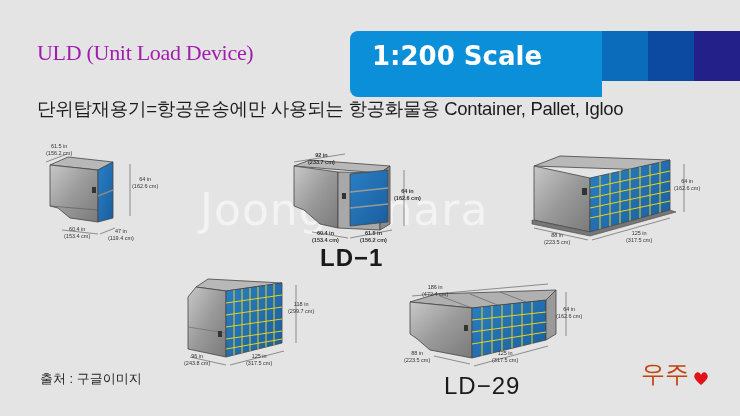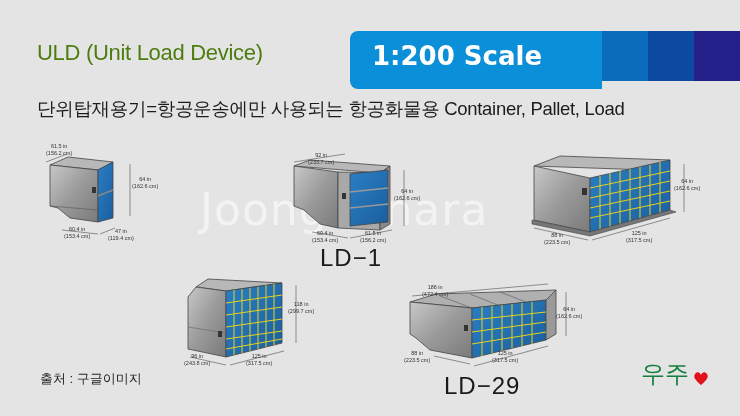--- a/index.html
+++ b/index.html
@@ -1,49 +1,49 @@
 <!DOCTYPE html>
 <html><head>
 <meta charset="utf-8">
 <style>
   * { box-sizing: border-box; margin: 0; padding: 0; }
   html, body { width: 740px; height: 416px; background: #e4e4e4; overflow: hidden; }
   body { position: relative; font-family: "Liberation Sans", "DejaVu Sans", sans-serif; color: #222; }
 
-  .title { position: absolute; left: 37px; top: 40px; font-size: 22px; letter-spacing: -0.3px; color: #4d7c0f; }
+  .title { position: absolute; left: 37px; top: 40px; font-size: 22px; letter-spacing: -0.3px; color: #a21caf; font-family: Liberation Serif, serif; }
   .scale-bar { position: absolute; left: 350px; top: 31px; width: 390px; height: 50px; display: flex; }
-  .scale-main { width: 252px; height: 58px; background: #0a8fd8; border-radius: 8px 0 0 8px; color: #fff; font-family: "DejaVu Sans", sans-serif; font-weight: bold; font-size: 26px; padding-left: 22px; line-height: 50px; }
+  .scale-main { width: 252px; height: 66px; background: #0a8fd8; border-radius: 8px 0 0 8px; color: #fff; font-family: "DejaVu Sans", sans-serif; font-weight: bold; font-size: 26px; padding-left: 22px; line-height: 50px; }
   .scale-b1 { width: 46px; background: #0a6cba; }
   .scale-b2 { width: 46px; background: #0b4aa0; }
   .scale-b3 { width: 46px; background: #23208a; }
 
   .subtitle { position: absolute; left: 37px; top: 96px; font-size: 18.5px; color: #1c1c1c; white-space: nowrap; letter-spacing: -0.3px; }
 
   .uld { position: absolute; }
   .uld-label { position: absolute; font-size: 24px; color: #1a1a1a; letter-spacing: 1px; white-space: nowrap; }
   .dim { position: absolute; font-size: 5.5px; line-height: 6.5px; color: #333; text-align: center; white-space: nowrap; }
 
   .source { position: absolute; left: 40px; top: 370px; font-size: 13px; color: #1e1e1e; }
-  .signature { position: absolute; left: 641px; top: 358px; font-size: 24px; color: #15803d; font-family: Liberation Sans, sans-serif; }
+  .signature { position: absolute; left: 641px; top: 358px; font-size: 24px; color: #c2410c; font-family: Liberation Sans, sans-serif; }
   .heart { position: absolute; left: 693px; top: 370px; width: 16px; height: 16px; }
   .watermark { position: absolute; left: 200px; top: 184px; font-size: 44px; color: rgba(255,255,255,0.55); font-family: "DejaVu Sans", sans-serif; letter-spacing: 1px; white-space: nowrap; pointer-events: none; }
 </style>
 </head>
 <body>
 
 <div class="title">ULD (Unit Load Device)</div>
 
 <div class="scale-bar">
   <div class="scale-main">1:200 Scale</div>
   <div class="scale-b1"></div>
   <div class="scale-b2"></div>
   <div class="scale-b3"></div>
 </div>
 
-<div class="subtitle">단위탑재용기=항공운송에만 사용되는 항공화물용 Container, Pallet, Load</div>
+<div class="subtitle">단위탑재용기=항공운송에만 사용되는 항공화물용 Container, Pallet, Igloo</div>
 
 <div class="watermark">Joongdonara</div>
 
 <div class="uld" style="left:40px; top:140px; width:120px; height:140px;">
   <svg width="120" height="110" viewBox="0 0 120 110" style="position:absolute; left:0; top:0;">
     <defs>
       <linearGradient id="metal" x1="0" y1="0" x2="1" y2="1">
         <stop offset="0" stop-color="#c8c8c8"></stop>
           <stop offset="0.5" stop-color="#9a9a9a"></stop>
           <stop offset="1" stop-color="#7a7a7a"></stop>
@@ -67,21 +67,21 @@
   <div class="dim" style="left:6px; top:3px;"><span style="white-space:pre">61.5 in
 (156.2 cm)</span></div>
   <div class="dim" style="left:92px; top:36px;"><span style="white-space:pre">64 in
 (162.6 cm)</span></div>
   <div class="dim" style="left:24px; top:86px;"><span style="white-space:pre">60.4 in
 (153.4 cm)</span></div>
   <div class="dim" style="left:68px; top:88px;"><span style="white-space:pre">47 in
 (119.4 cm)</span></div>
 </div>
 
-<div class="uld" style="left:290px; top:148px; width:140px; height:130px;">
+<div class="uld" style="left:290px; top:148px; width:140px; height:130px;font-weight:bold;">
   <svg width="140" height="100" viewBox="0 0 140 100" style="position:absolute; left:0; top:0;">
     <polygon points="4,18 20,12 100,18 90,25" fill="#b8b8b8" stroke="#444" stroke-width="0.8"></polygon>
     <polygon points="4,18 48,24 48,80 30,76 14,62 4,58" fill="url(#metal)" stroke="#444" stroke-width="0.8"></polygon>
     <polygon points="48,24 90,25 90,82 48,80" fill="#a8a8a8" stroke="#444" stroke-width="0.8"></polygon>
     <polygon points="90,25 100,18 100,76 90,82" fill="#8a8a8a" stroke="#444" stroke-width="0.8"></polygon>
     <polygon points="60,26 98,22 98,74 60,78" fill="url(#blue)" stroke="#444" stroke-width="0.8"></polygon>
     <line x1="60" y1="44" x2="98" y2="40" stroke="#999" stroke-width="1.5"></line>
     <line x1="60" y1="60" x2="98" y2="56" stroke="#999" stroke-width="1.5"></line>
     <rect x="52" y="45" width="4" height="6" fill="#333"></rect>
     <line x1="4" y1="14" x2="55" y2="6" stroke="#333" stroke-width="0.5"></line>

